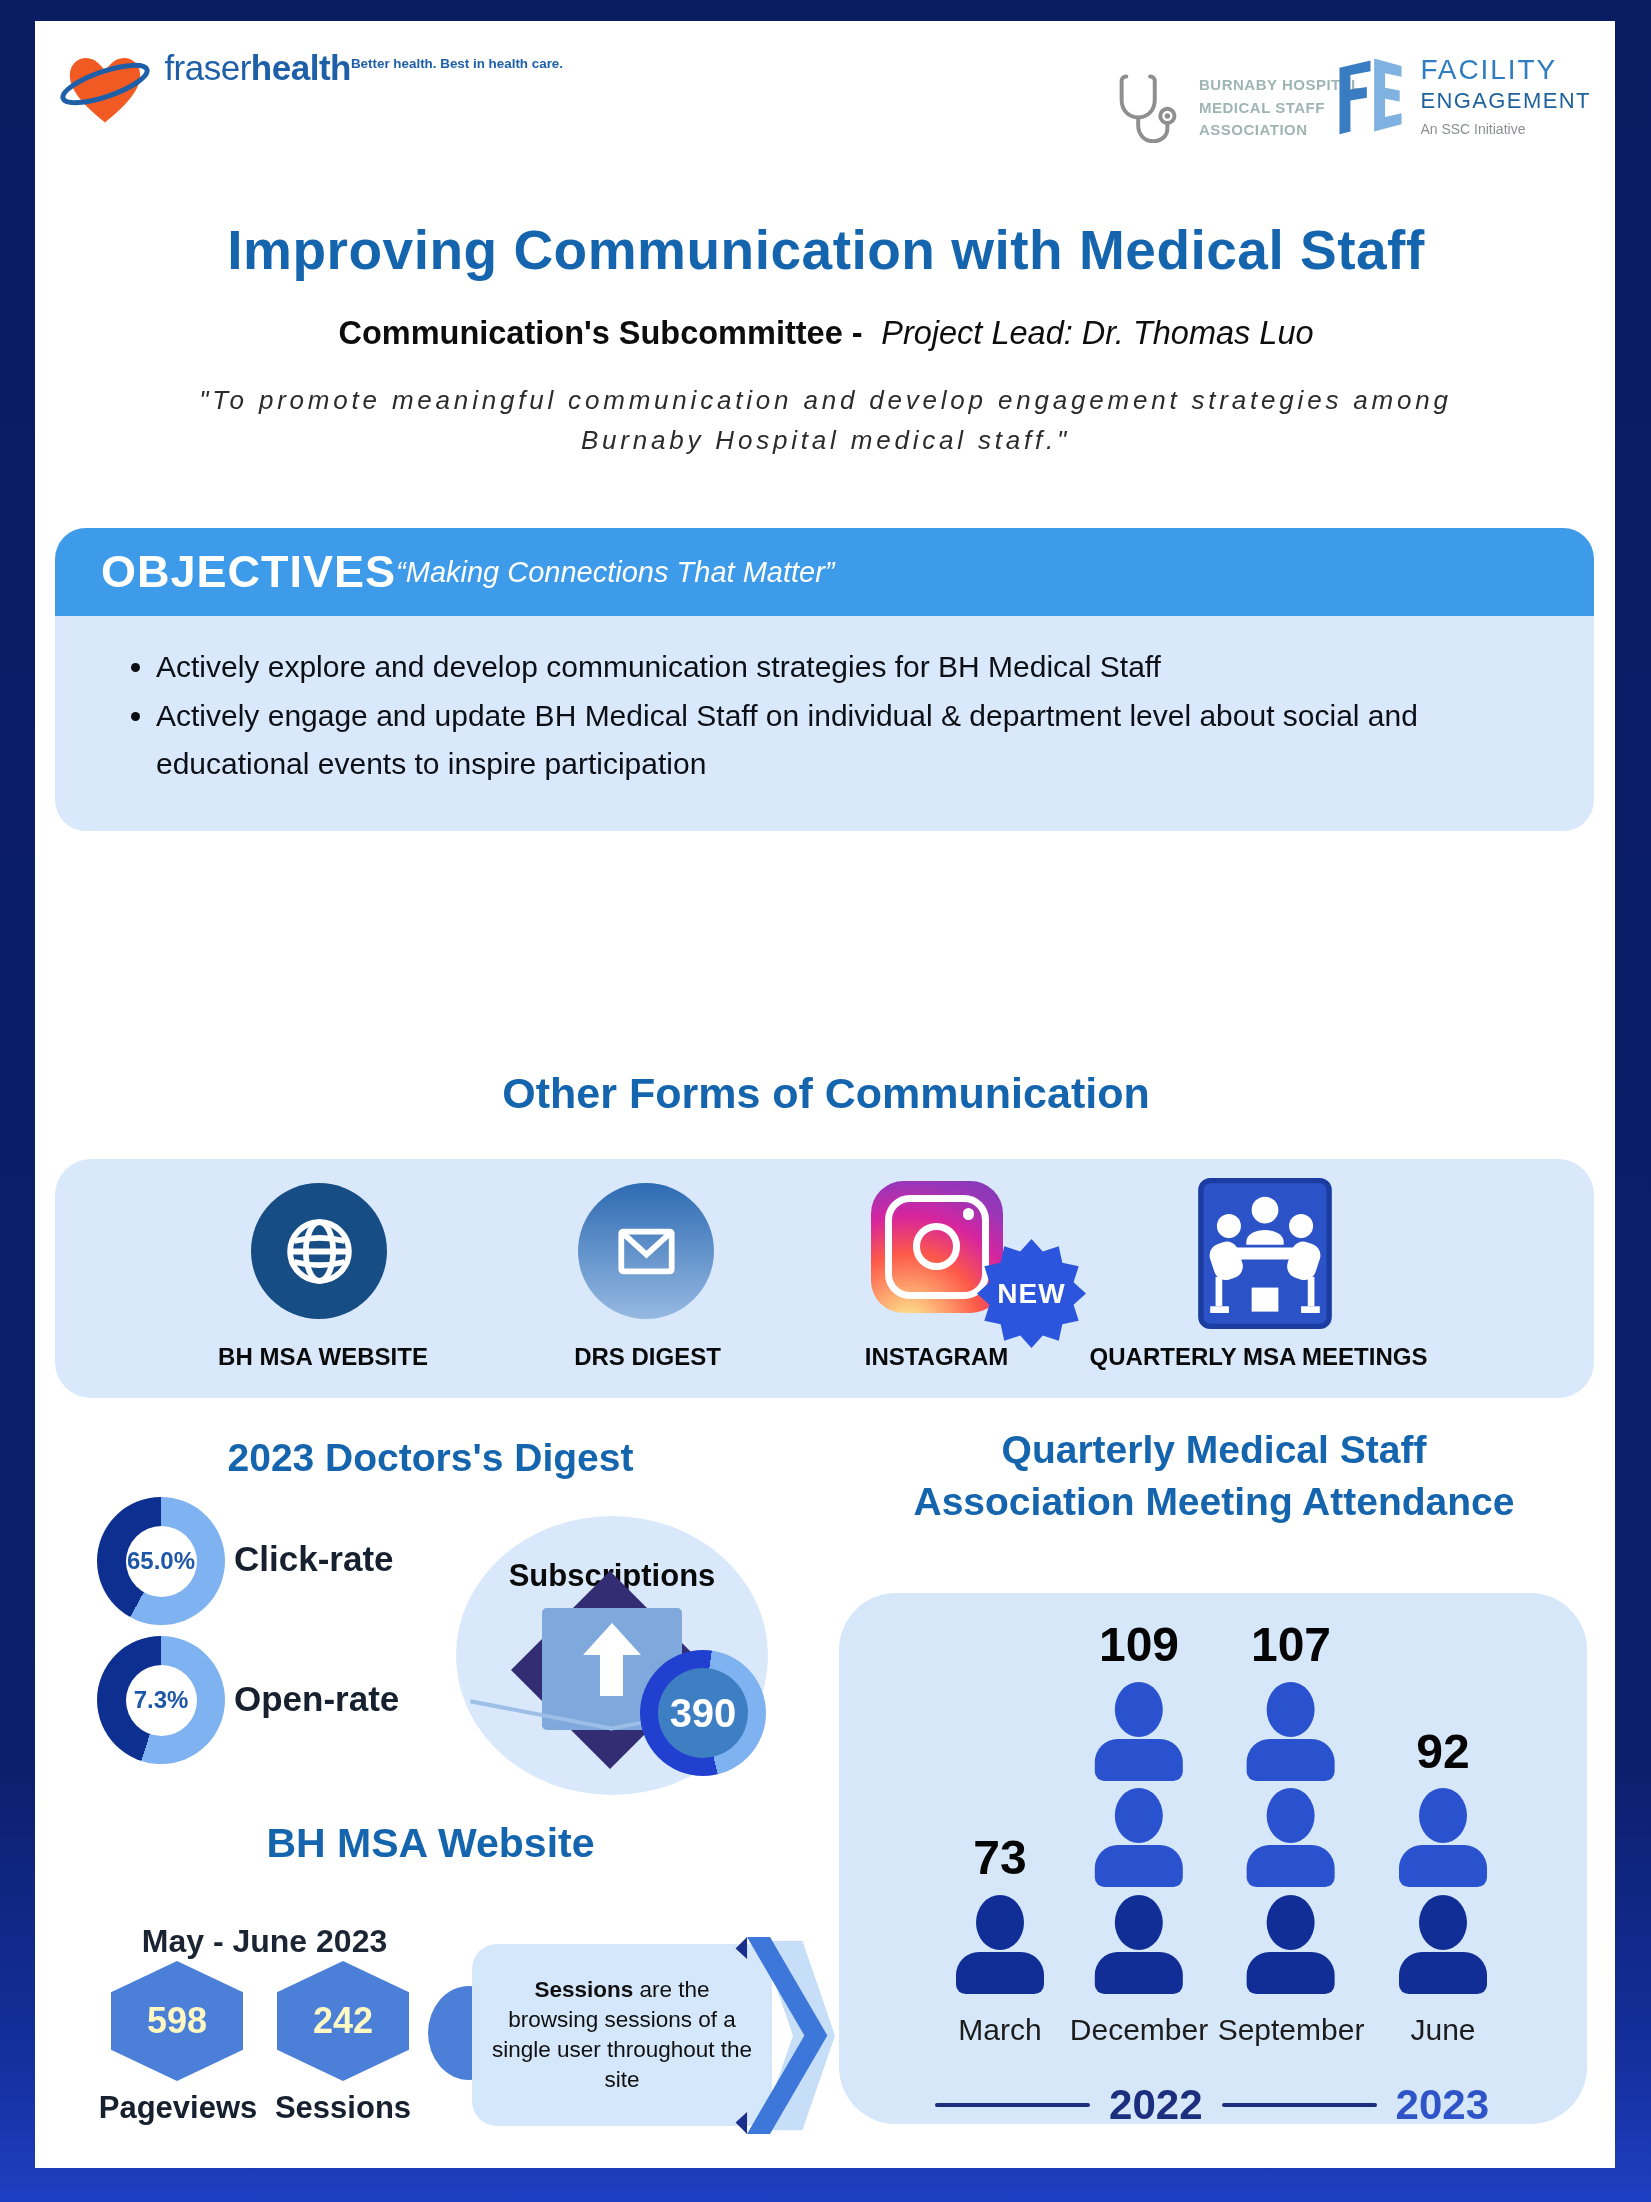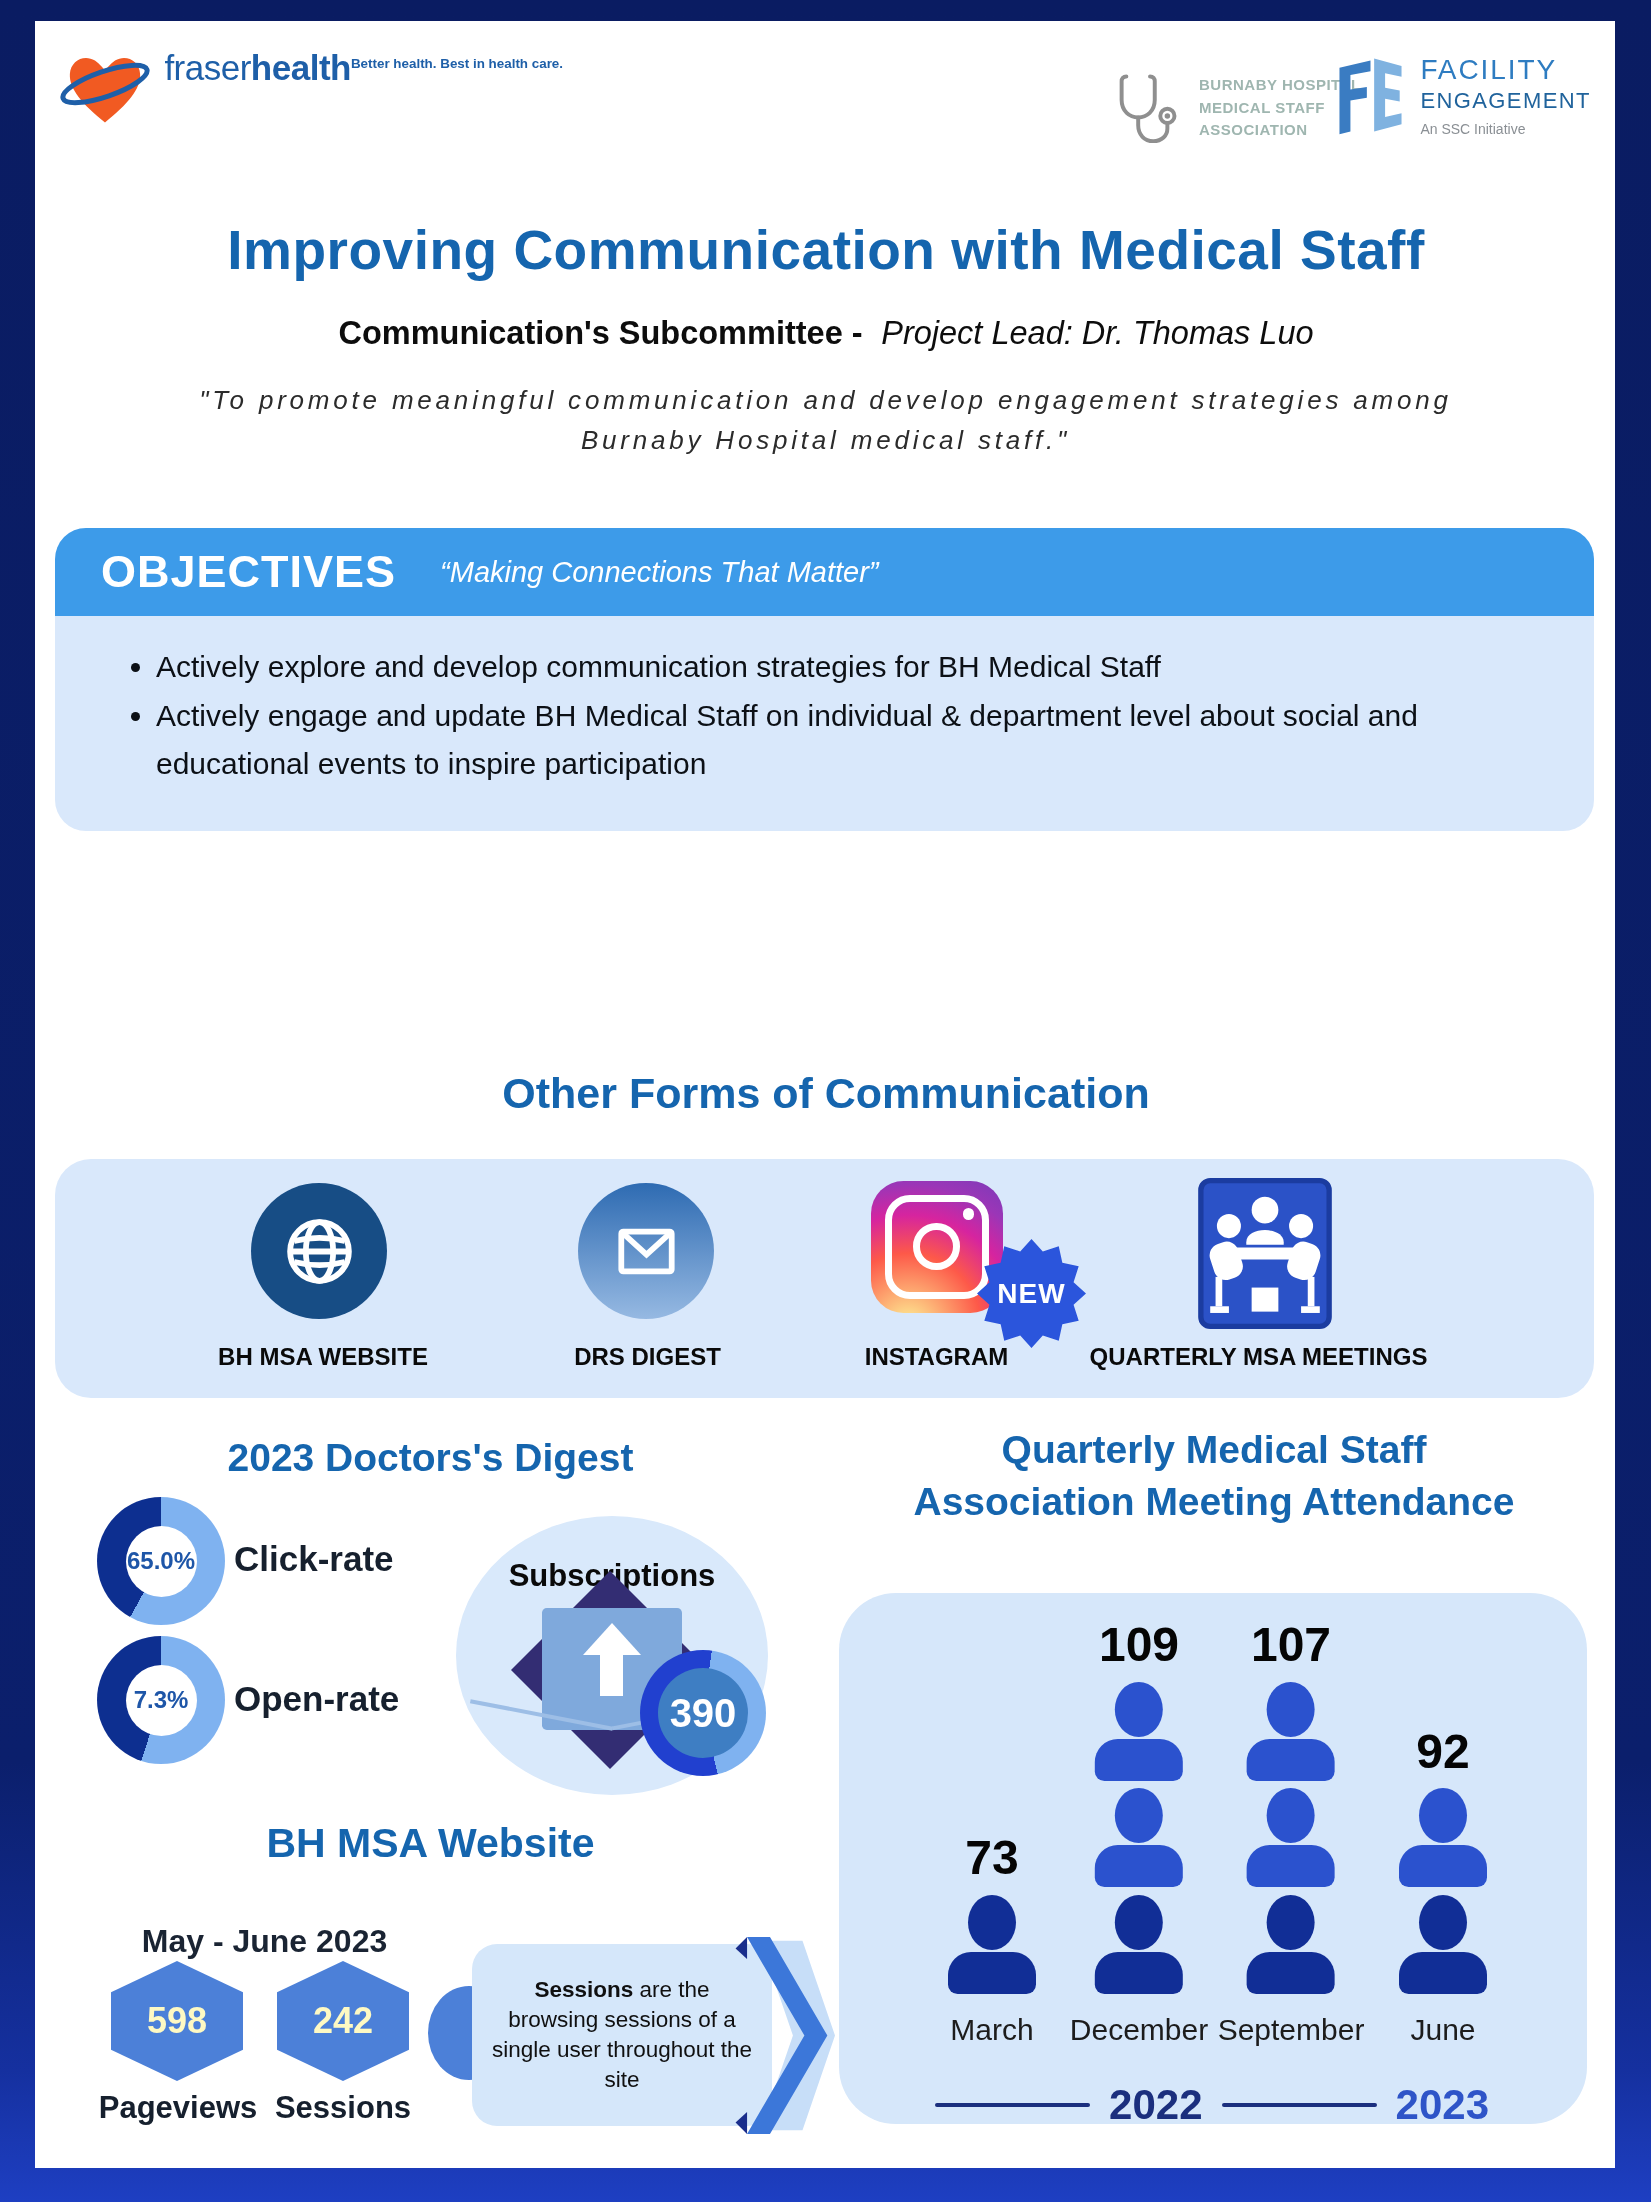--- a/index.html
+++ b/index.html
@@ -30,21 +30,21 @@
          font-size:55px;font-weight:800;color:#1565AE;letter-spacing:0.5px;}
   .subtitle{position:absolute;left:0;width:1652px;top:315px;text-align:center;font-size:32.5px;color:#0d0d0d;}
   .subtitle .sb{font-weight:800;}
   .subtitle .si{font-style:italic;font-weight:400;margin-left:9.6px;}
   .mission{position:absolute;left:185px;width:1281px;top:380px;text-align:center;
            font-size:26px;font-style:italic;color:#2b2b2b;letter-spacing:3.8px;line-height:1.55;}
 
   
   .objectives{position:absolute;left:55px;top:528px;width:1539px;}
   .obj-head{height:88px;background:#3D9BE9;border-radius:31px 31px 0 0;display:flex;align-items:center;
-            padding:0 46px;gap:44px;color:#fff;}
+            padding:0 46px;color:#fff;}
   .obj-title{font-size:45px;font-weight:800;letter-spacing:1px;}
   .obj-tag{font-size:29px;font-style:italic;}
   .obj-body{background:#D9E8FB;border-radius:0 0 31px 31px;padding:27px 67px 42px 67px;}
   .obj-body ul{margin:0;padding-left:34px;}
   .obj-body li{font-size:30px;line-height:1.62;color:#0c1016;}
 
   
   .dyk{position:absolute;left:0;top:875px;width:1622px;height:153px;background:#36AED6;
        border-radius:0 40px 40px 0;color:#fff;padding:23px 0 0 78px;}
   .dyk-h{font-size:36px;font-weight:800;letter-spacing:10.5px;display:flex;align-items:center;}
@@ -125,21 +125,21 @@
         display:flex;align-items:center;justify-content:center;}
   .note b{font-weight:800;}
   .chevron-wrap{position:absolute;left:726px;top:1933px;width:109px;height:205px;}
 
   
   .att-h{position:absolute;left:841px;width:746px;text-align:center;font-size:39px;font-weight:800;color:#1565AE;}
   .att-h1{top:1428px;}
   .att-h2{top:1480px;}
   .att-box{position:absolute;left:839px;top:1593px;width:748px;height:531px;background:#D6E7FA;border-radius:57px;}
   .att-col{position:absolute;bottom:77px;transform:translateX(-50%);display:flex;flex-direction:column;align-items:center;gap:7.6px;}
-  .att-col:nth-child(1){left:153px;}
+  .att-col:nth-child(1){left:161px;}
   .att-col:nth-child(2){left:300px;}
   .att-col:nth-child(3){left:452px;}
   .att-col:nth-child(4){left:604px;}
   .att-value{font-size:48px;font-weight:800;color:#050505;margin-bottom:1.9px;}
   .att-stack{display:flex;flex-direction:column;gap:7.6px;}
   .person{width:88px;height:99px;position:relative;}
   .person::before{content:"";position:absolute;left:50%;top:0;transform:translateX(-50%);
                   width:48px;height:55px;border-radius:50%;}
   .person::after{content:"";position:absolute;left:0;bottom:0;width:100%;height:42px;border-radius:23px 23px 9.6px 9.6px;}
   .person.royal::before,.person.royal::after{background:#2B52CE;}

